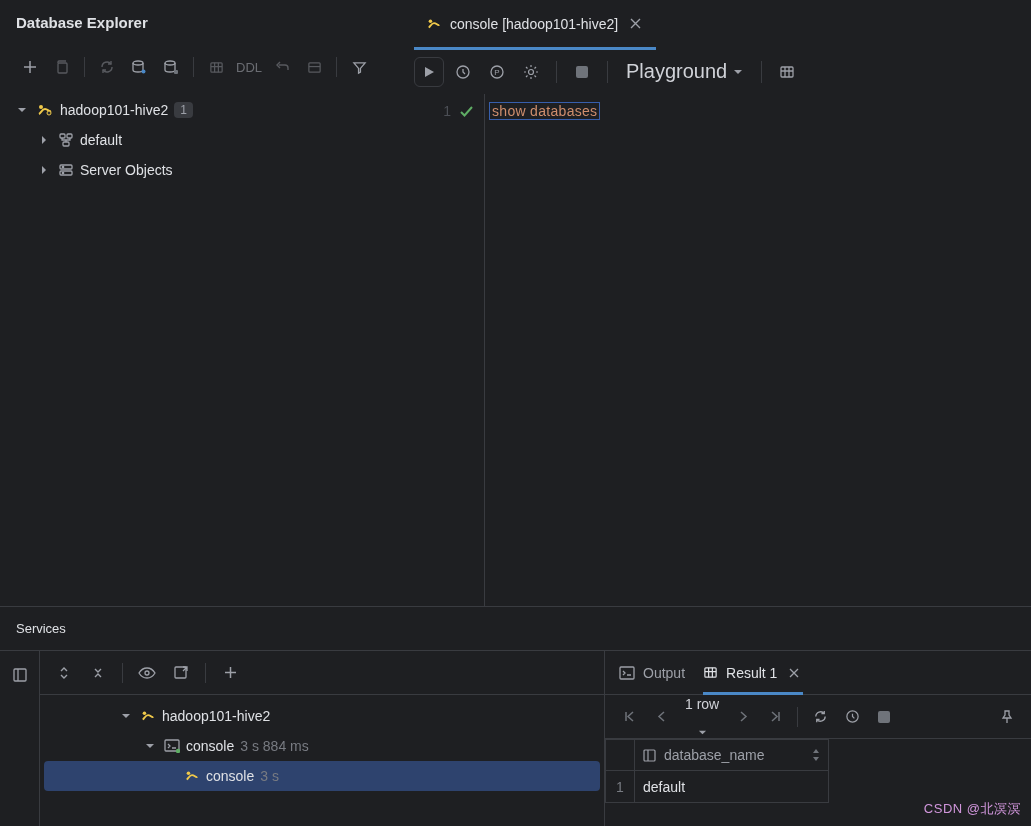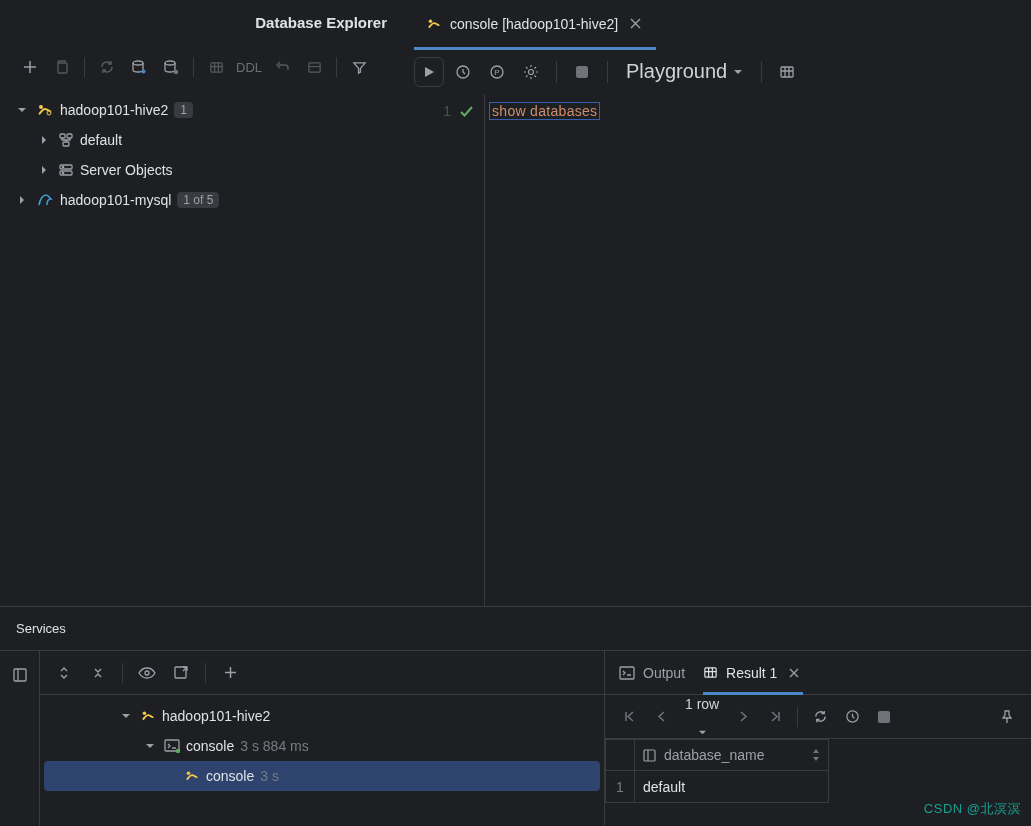--- a/index.html
+++ b/index.html
@@ -1,18 +1,18 @@
 <!DOCTYPE html>
 <html><head>
 <meta charset="utf-8">
 <style>
 * { margin: 0; padding: 0; box-sizing: border-box; font-family: -apple-system, BlinkMacSystemFont, "Segoe UI", sans-serif; }
 body { background: #1e1f22; color: #dfe1e5; width: 1031px; height: 826px; overflow: hidden; display: flex; flex-direction: column; }
 .top-row { display: flex; height: 606px; }
-.db-panel { width: 404px; display: flex; flex-direction: column; border-right: 1px solid #1e1f22; text-align: right; }
+.db-panel { width: 404px; display: flex; flex-direction: column; border-right: 1px solid #1e1f22; }
 .panel-title { padding: 14px 16px; font-size: 15px; font-weight: 600; color: #dfe1e5; }
 .db-toolbar { display: flex; align-items: center; gap: 4px; padding: 8px 10px 8px 16px; height: 44px; }
 .tbtn { width: 28px; height: 28px; display: flex; align-items: center; justify-content: center; color: #9da0a8; border-radius: 4px; }
 .tbtn.muted { opacity: 0.45; }
 .tsep { width: 1px; height: 20px; background: #393b40; margin: 0 4px; }
 .ddl { color: #9da0a8; font-size: 13px; opacity: 0.6; padding: 0 2px; }
 .tree { padding: 6px 8px 6px 6px; flex: 1; overflow: auto; }
 .trow { display: flex; align-items: center; height: 30px; gap: 6px; font-size: 14px; color: #dfe1e5; border-radius: 4px; padding-right: 8px; }
 .chev { width: 16px; height: 16px; display: flex; align-items: center; justify-content: center; color: #9da0a8; flex: none; }
 .indent1 { padding-left: 8px; }
@@ -52,21 +52,21 @@
 .rtoolbar { display: flex; align-items: center; gap: 4px; height: 44px; padding: 0 10px; border-bottom: 1px solid #393b40; }
 .pgbtn { width: 28px; height: 28px; display: flex; align-items: center; justify-content: center; color: #6f737a; }
 .rowcount { color: #d0d2d8; font-size: 14px; padding: 0 6px; display:flex;align-items:center;gap:16px;flex-direction:column;}
 .rtable { font-family: "JetBrains Mono", Consolas, monospace; font-size: 14px; }
 .rth { display: flex; height: 32px; }
 .rcell-idx { width: 30px; border: 1px solid #393b40; display:flex;align-items:center;justify-content:center; color:#787b82; }
 .rcell { width: 194px; border: 1px solid #393b40; border-left:none; display:flex; align-items:center; padding: 0 8px; gap: 8px; color:#9da0a8; justify-content: space-between; text-align: right;}
 .rtr { display: flex; height: 32px; }
 .rdat { width: 194px; border: 1px solid #393b40; border-top:none; border-left:none; display:flex;align-items:center;padding:0 8px; color:#dfe1e5;}
 .ridx { width: 30px; border: 1px solid #393b40; border-top:none; display:flex;align-items:center;justify-content:center; color:#787b82;}
-.watermark { position: fixed; bottom: 8px; right: 10px; font-size: 13px; color: #14b8a6; opacity: 0.85; letter-spacing: 0.5px;}
+.watermark { position: fixed; bottom: 8px; right: 10px; font-size: 13px; color: #f0abfc; opacity: 0.85; letter-spacing: 0.5px;}
 svg { display: block; }
 </style>
 </head>
 <body>
 
 <div class="top-row">
 
   <div class="db-panel">
     <div class="panel-title">Database Explorer</div>
     <div class="db-toolbar">
@@ -169,34 +169,20 @@
           </span>
         <span>
             <svg width="16" height="16" viewBox="0 0 16 16" fill="none" stroke="#9da0a8" stroke-width="1.3">
               <rect x="2" y="3" width="12" height="4" rx="1"></rect>
               <rect x="2" y="9" width="12" height="4" rx="1"></rect>
               <circle cx="5" cy="5" r=".7" fill="#9da0a8"></circle>
               <circle cx="5" cy="11" r=".7" fill="#9da0a8"></circle>
             </svg>
           </span>
         <span>Server Objects</span>
-      </div>
-      <div class="trow indent1">
-        <span class="chev">
-            <svg width="10" height="10" viewBox="0 0 10 10" fill="currentColor">
-              <path d="M3 1l4 4-4 4z"></path>
-            </svg>
-          </span>
-        <span>
-            <svg width="18" height="18" viewBox="0 0 18 18">
-              <path d="M3 14c1-6 4-10 7-10 2 0 3 2 5 4-2 0-4 2-4 6" fill="none" stroke="#3e9cd6" stroke-width="1.6"></path>
-            </svg>
-          </span>
-        <span>hadoop101-mysql</span>
-        <span class="badge">1 of 5</span>
       </div>
     </div>
   </div>
 
   <div class="editor-panel">
     <div class="tab-bar">
       <div class="tab">
         <span>
             <svg width="16" height="16" viewBox="0 0 18 18">
               <path d="M3 13c2-1 3-5 6-5s4 3 6 2" stroke="#f0c94a" stroke-width="2" fill="none"></path>

